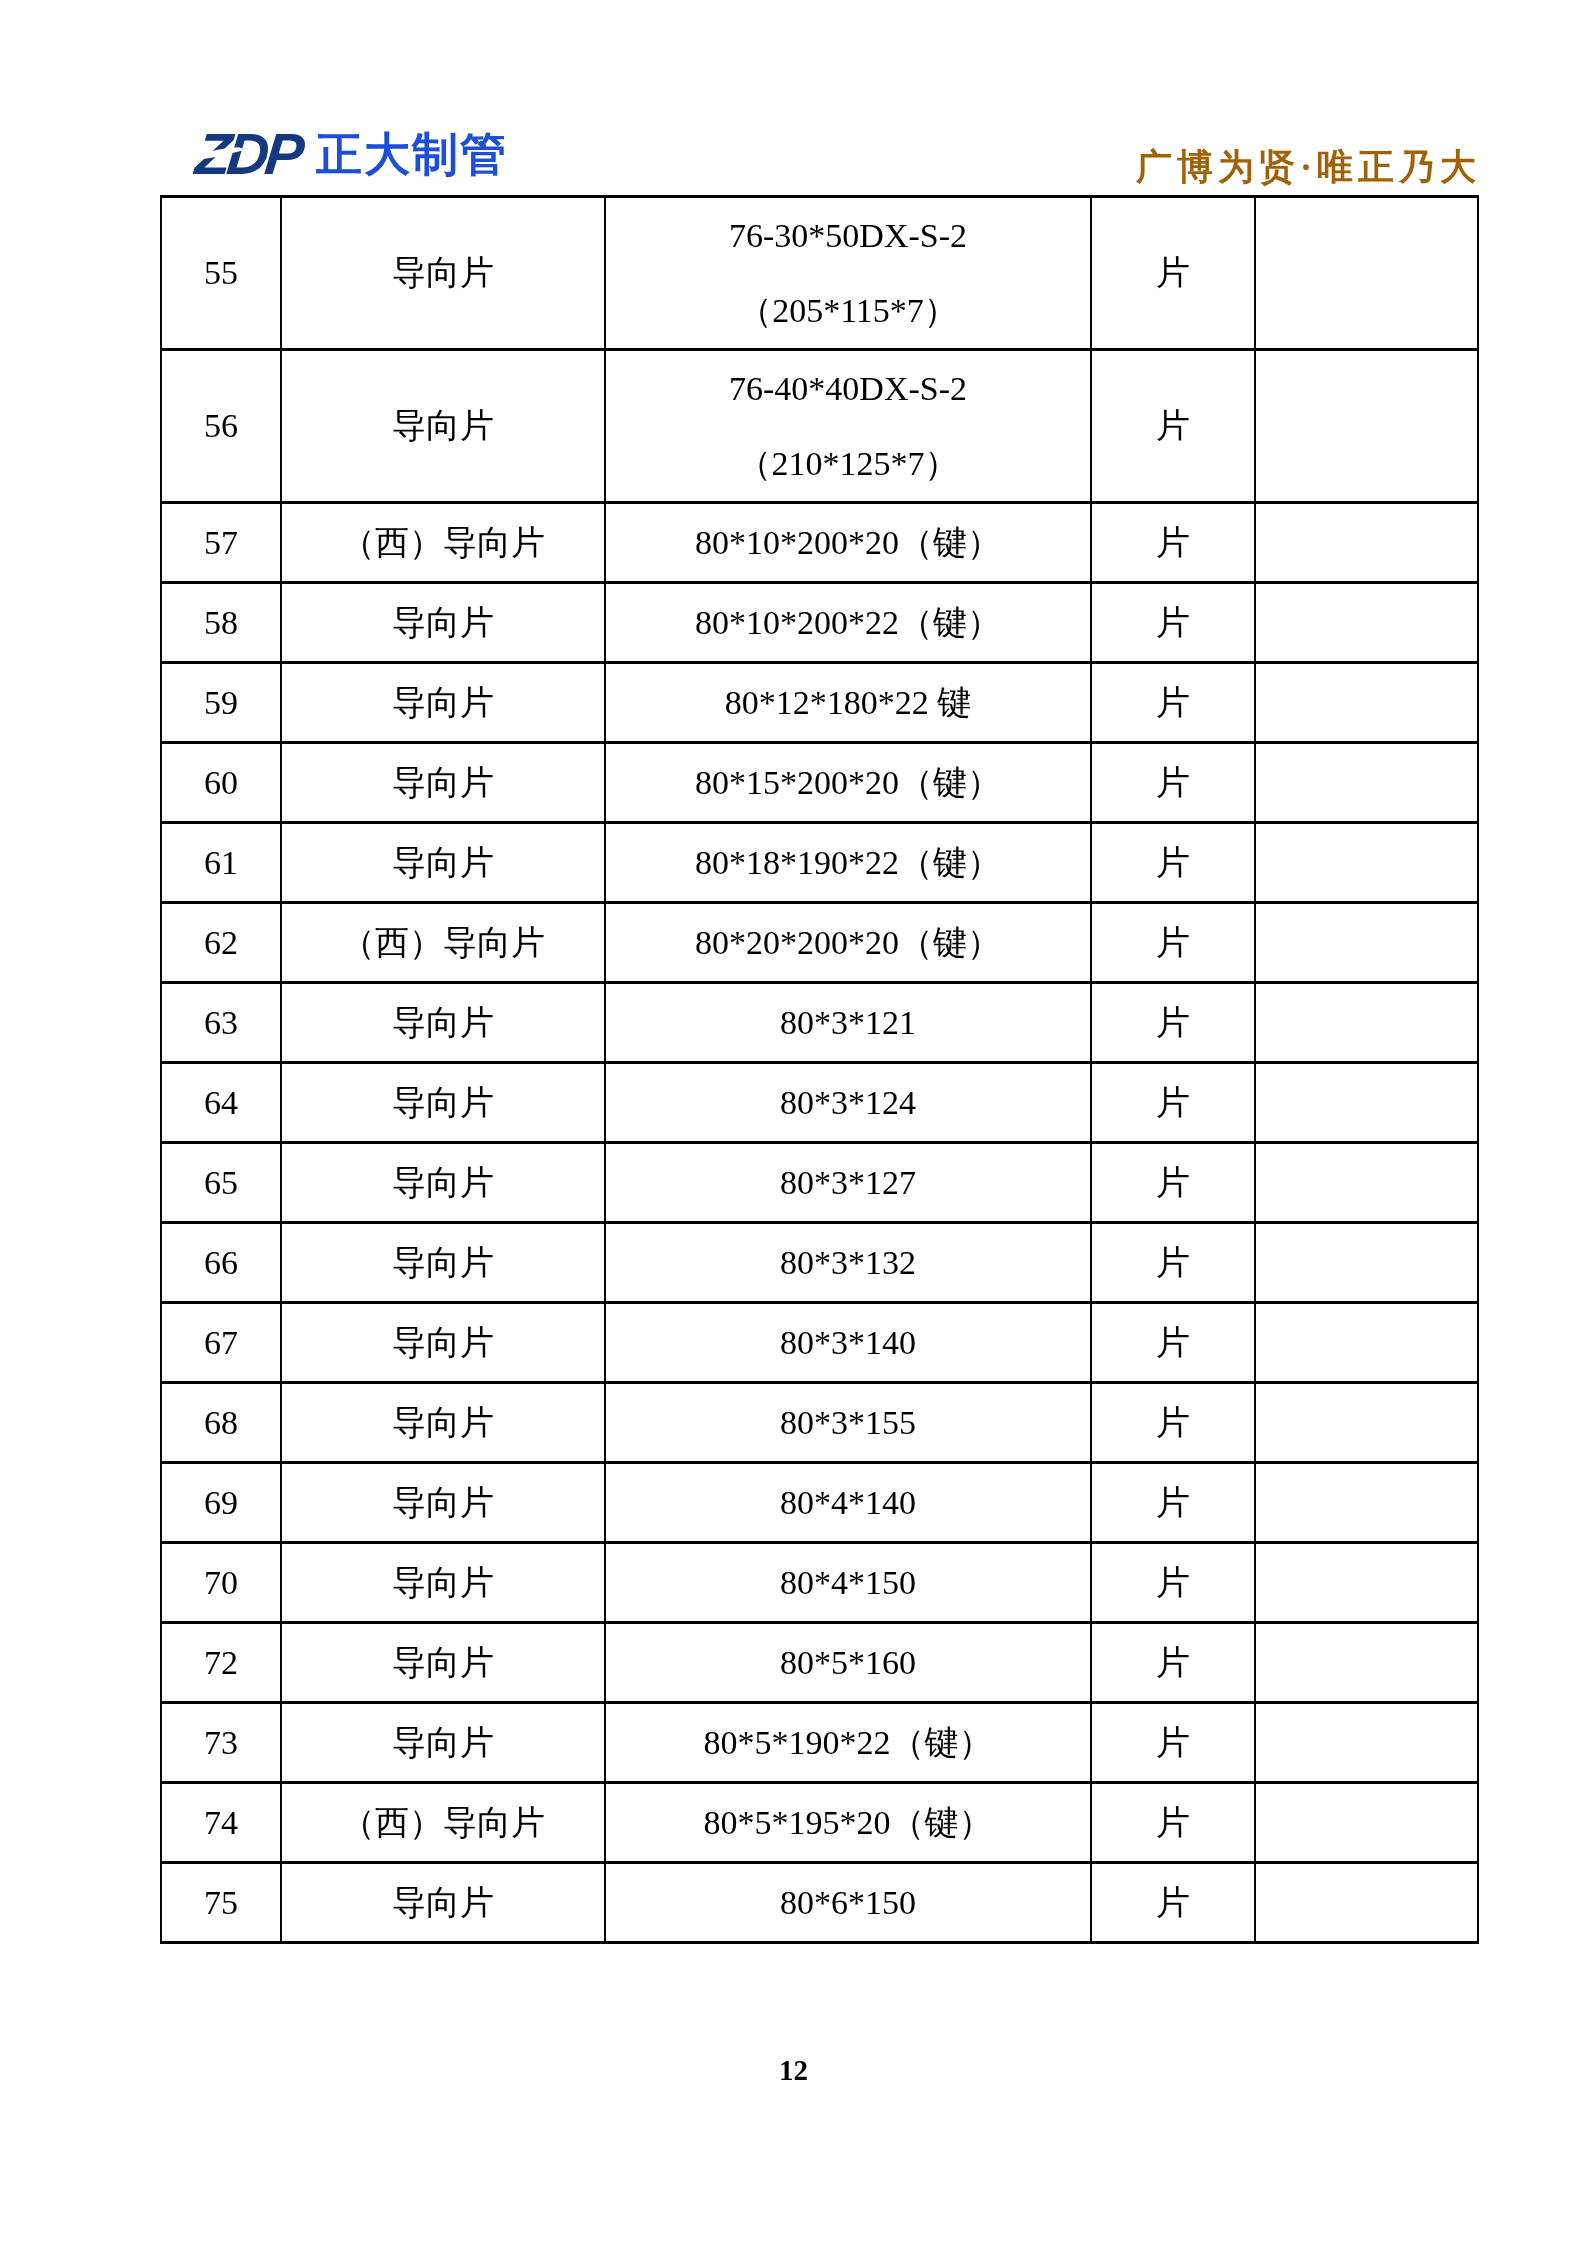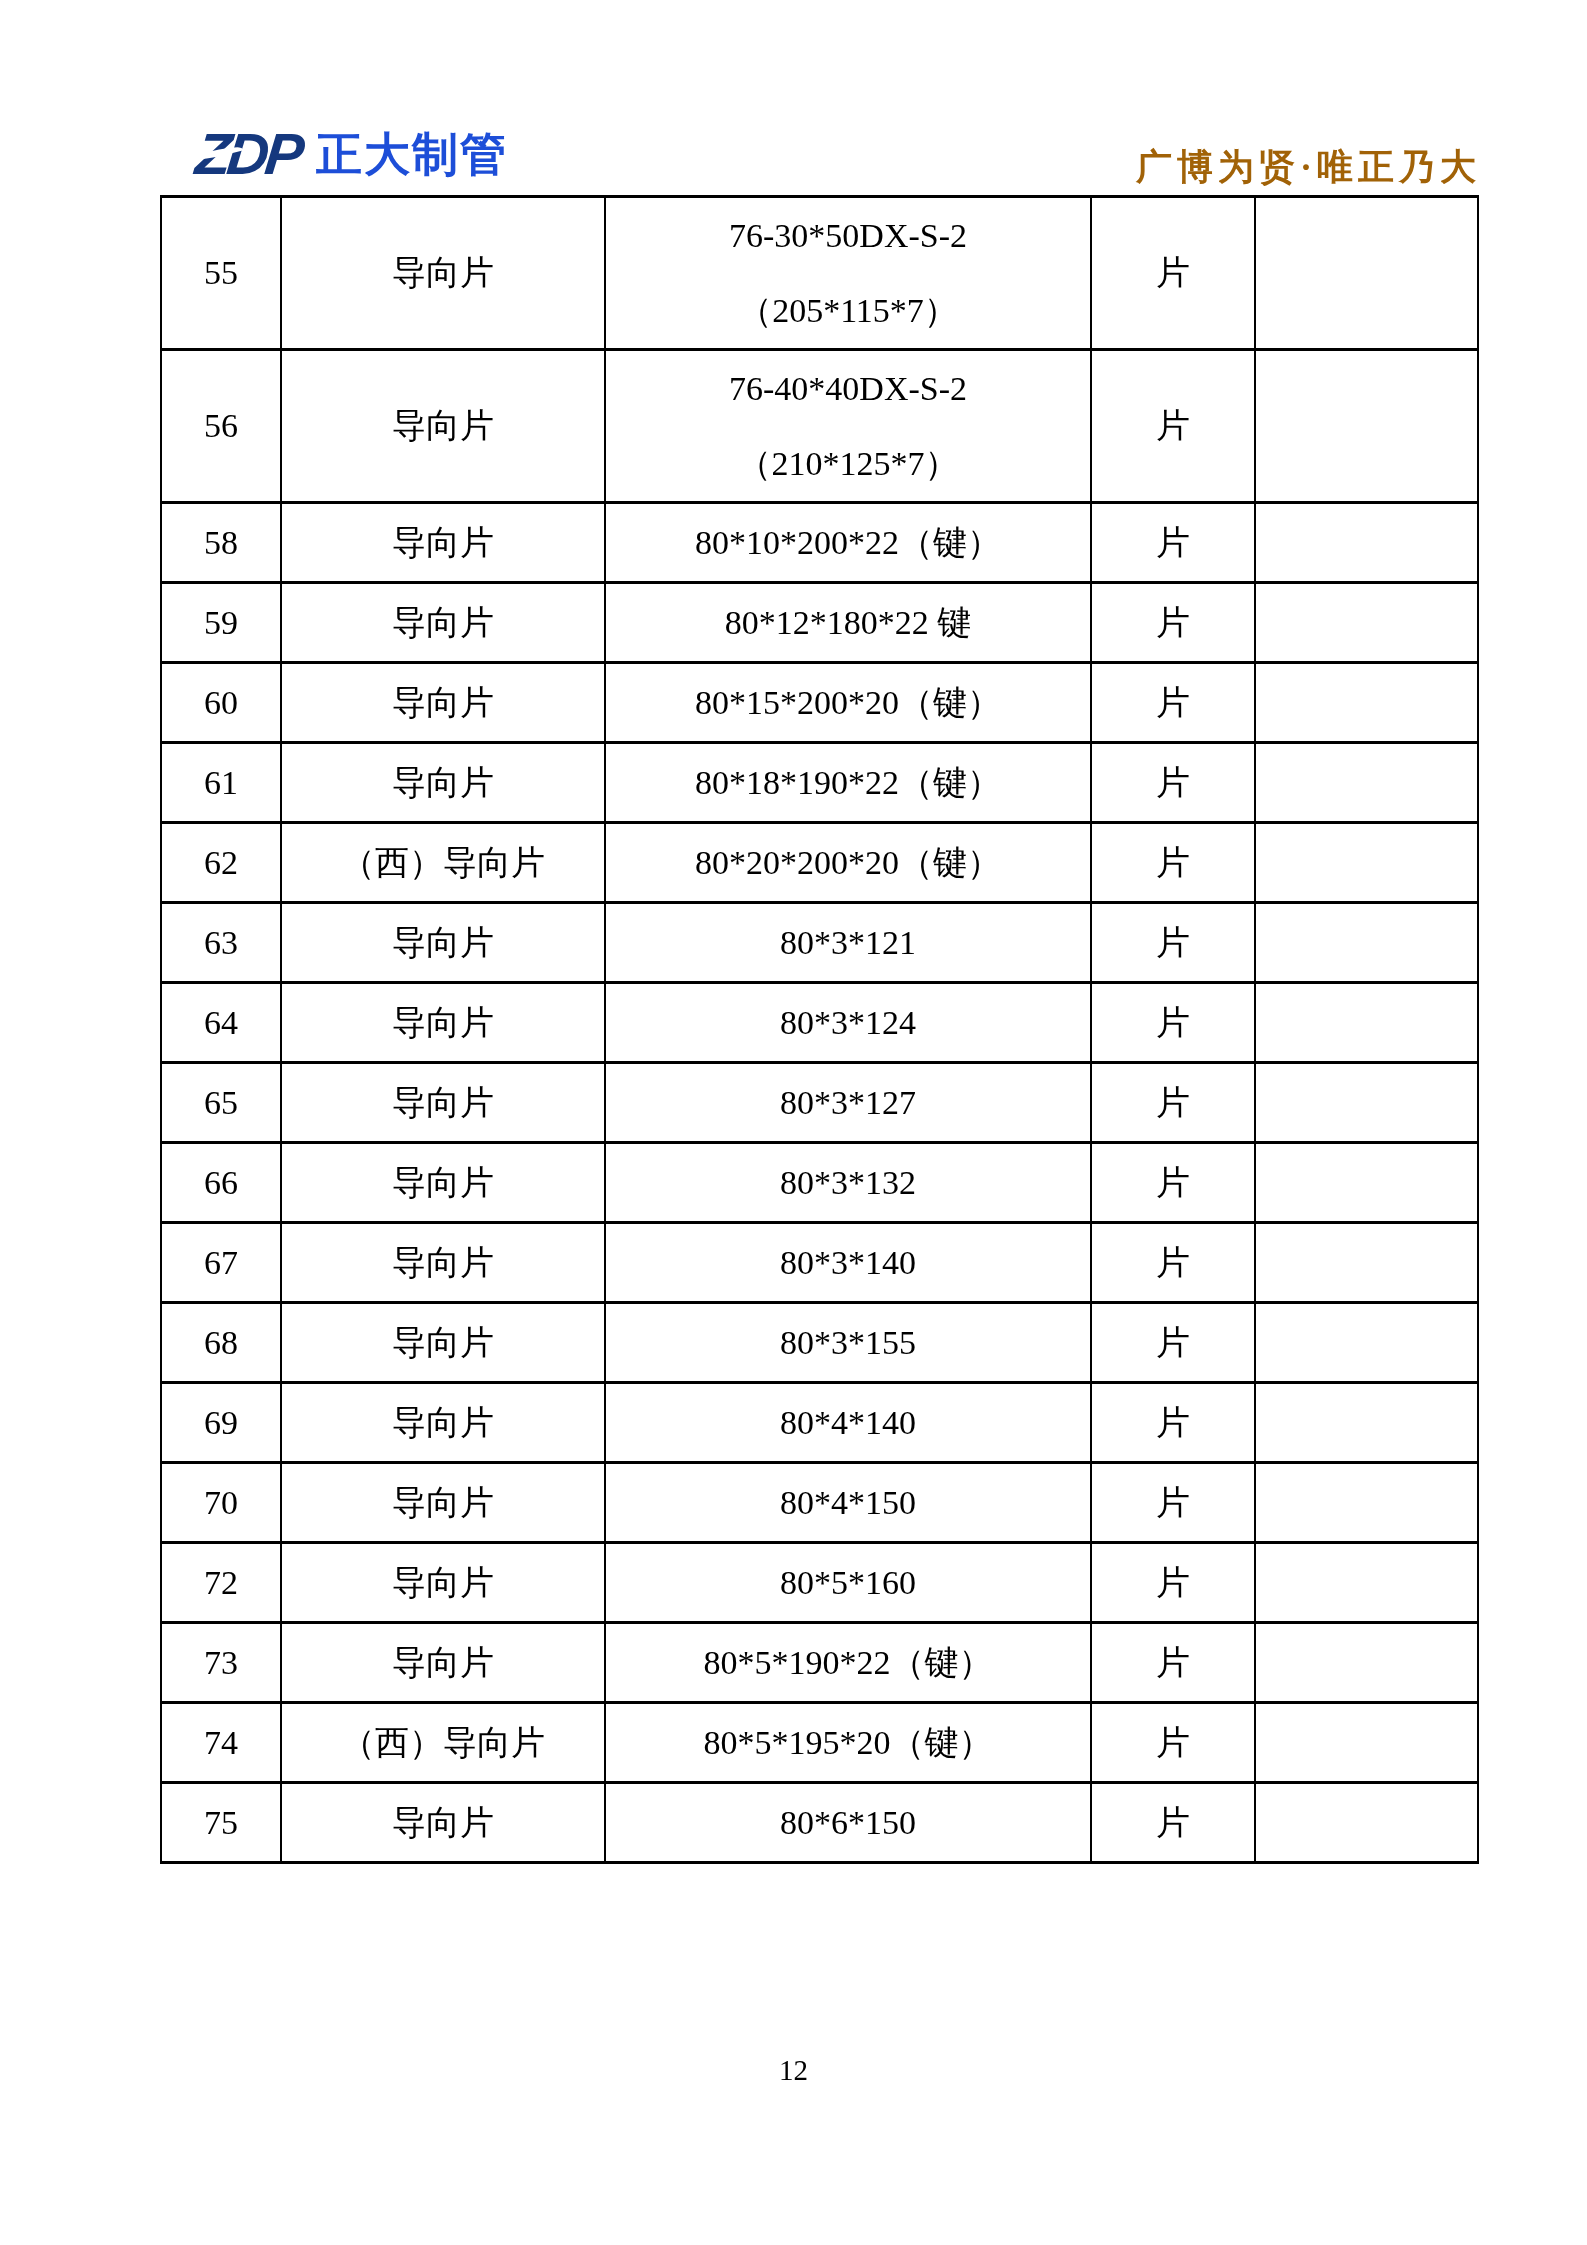--- a/index.html
+++ b/index.html
@@ -82,20 +82,21 @@
     height:150px;
   }
 
   
   .page-number {
     position:absolute; left:0; top:2054px;
     width:100%;
     text-align:center;
     font-size:29px;
     color:#000;
+    font-weight:bold;
   }
 </style>
 </head>
 <body>
 
 <div class="page">
 
   <div class="header">
     <div class="logo">
       <span class="logo-zdp">
@@ -134,20 +135,27 @@
           <td>
             <div class="spec-lines">
               <div>76-40*40DX-S-2</div>
               <div>（210*125*7）</div>
             </div>
           </td>
           <td>片</td>
           <td></td>
         </tr>
         <tr class="normal">
+          <td>57</td>
+          <td>（西）导向片</td>
+          <td>80*10*200*20（键）</td>
+          <td>片</td>
+          <td></td>
+        </tr>
+        <tr class="normal">
           <td>58</td>
           <td>导向片</td>
           <td>80*10*200*22（键）</td>
           <td>片</td>
           <td></td>
         </tr>
         <tr class="normal">
           <td>59</td>
           <td>导向片</td>
           <td>80*12*180*22 键</td>

